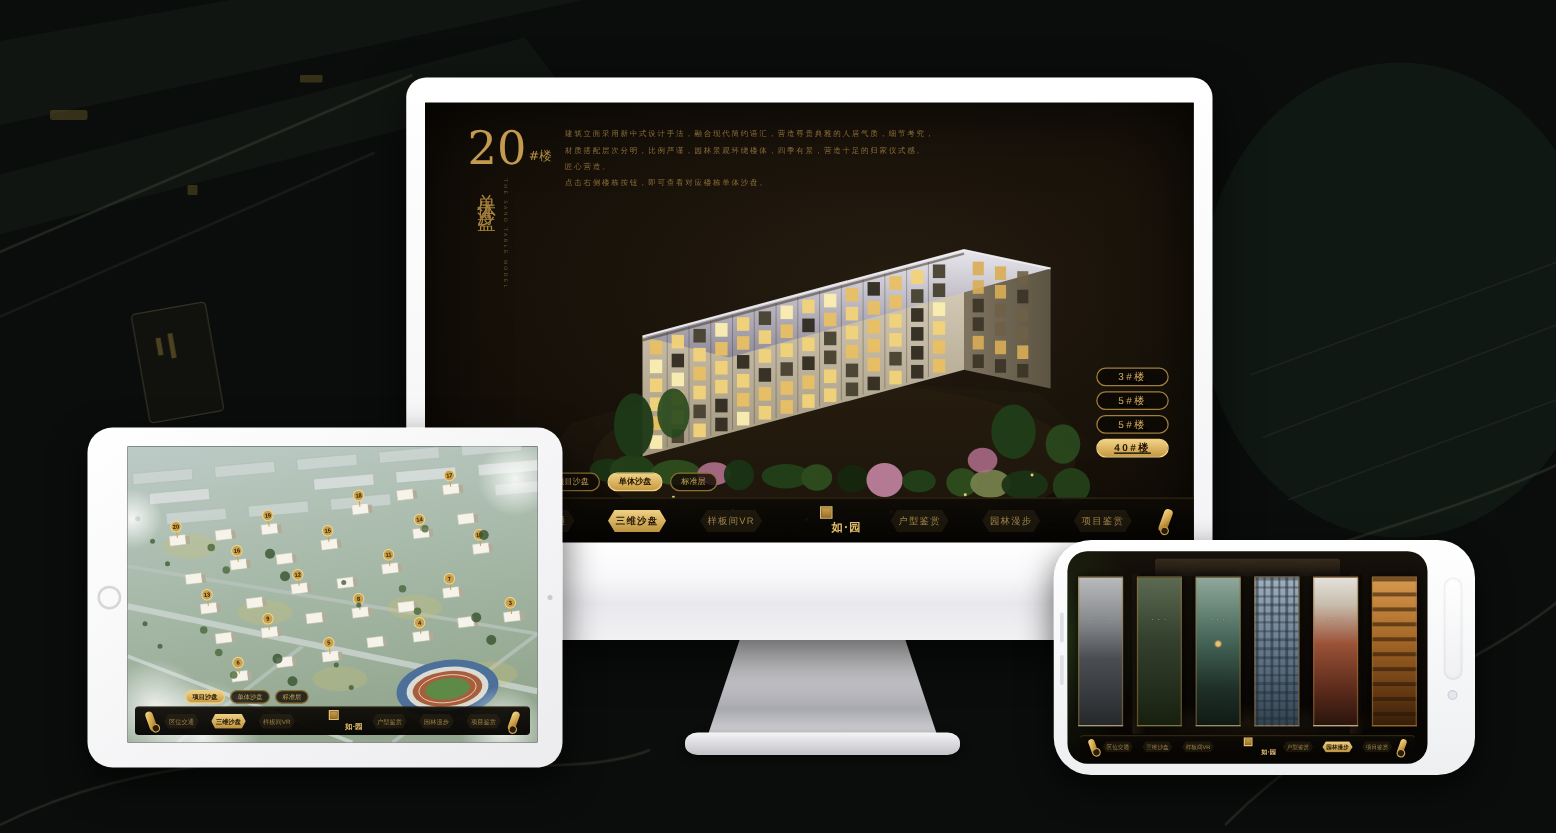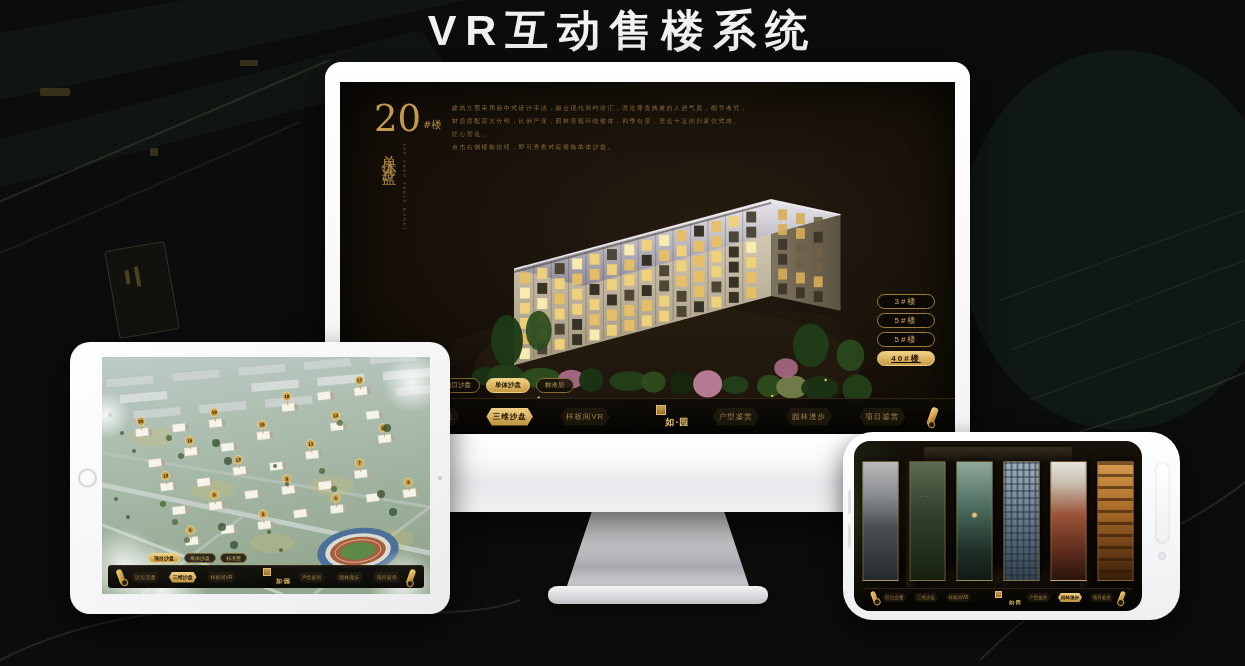--- a/index.html
+++ b/index.html
@@ -161,21 +161,20 @@
       <rect x="128" y="268" width="4" height="14" transform="rotate(-10 142 290)"></rect>
       <rect x="138" y="266" width="4" height="20" transform="rotate(-10 142 290)"></rect>
     </g>
     <g fill="#8a7434" opacity="0.35">
       <rect x="40" y="88" width="30" height="8" rx="2"></rect>
       <rect x="150" y="148" width="8" height="8" rx="1"></rect>
       <rect x="240" y="60" width="18" height="6" rx="1"></rect>
     </g>
   </svg>
 
-  <div class="title">VR互动售楼系统</div>
 
   <div class="monitor">
     <div class="mon-screen">
       <div class="mon-heading">
         <div class="mon-num-row">
           <span class="mon-num">20</span>
           <span class="mon-unit">#楼</span>
         </div>
         <div class="mon-vert-row">
           <div class="mon-vert">单体沙盘</div>

